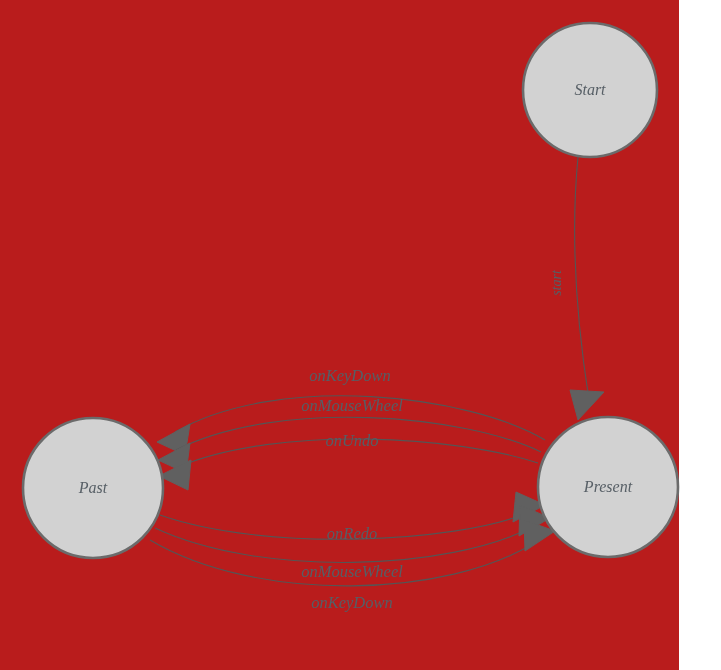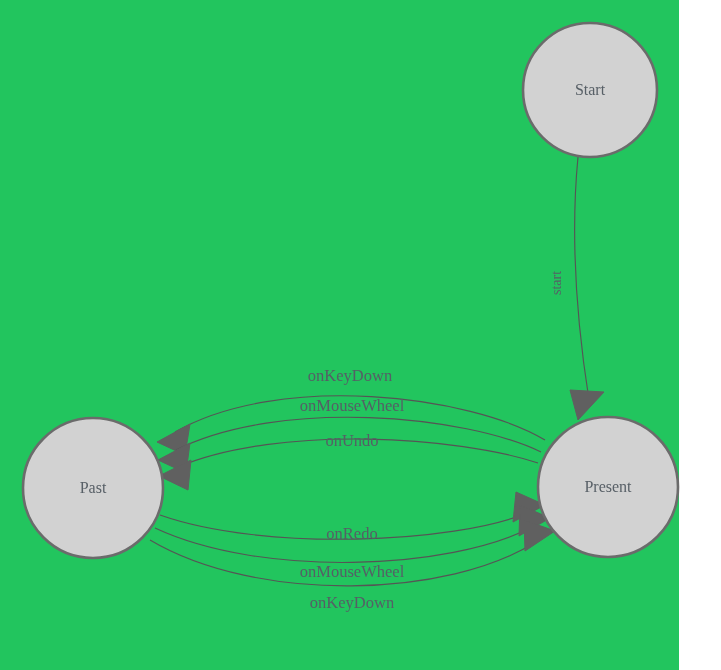--- a/index.html
+++ b/index.html
@@ -11,21 +11,22 @@
   body {
     width: 721px;
     height: 670px;
     overflow: hidden;
     font-family: "Liberation Serif", "DejaVu Serif", serif;
   }
   #diagram-root {
     position: relative;
     width: 679px;
     height: 670px;
-    background: #22c55e;
+    background: #b91c1c;
+    font-style: italic;
   }
   svg#graph {
     display: block;
     width: 721px;
     height: 670px;
   }
   .node-circle {
     fill: #d2d2d2;
     stroke: #6b6b6b;
     stroke-width: 2.6;

